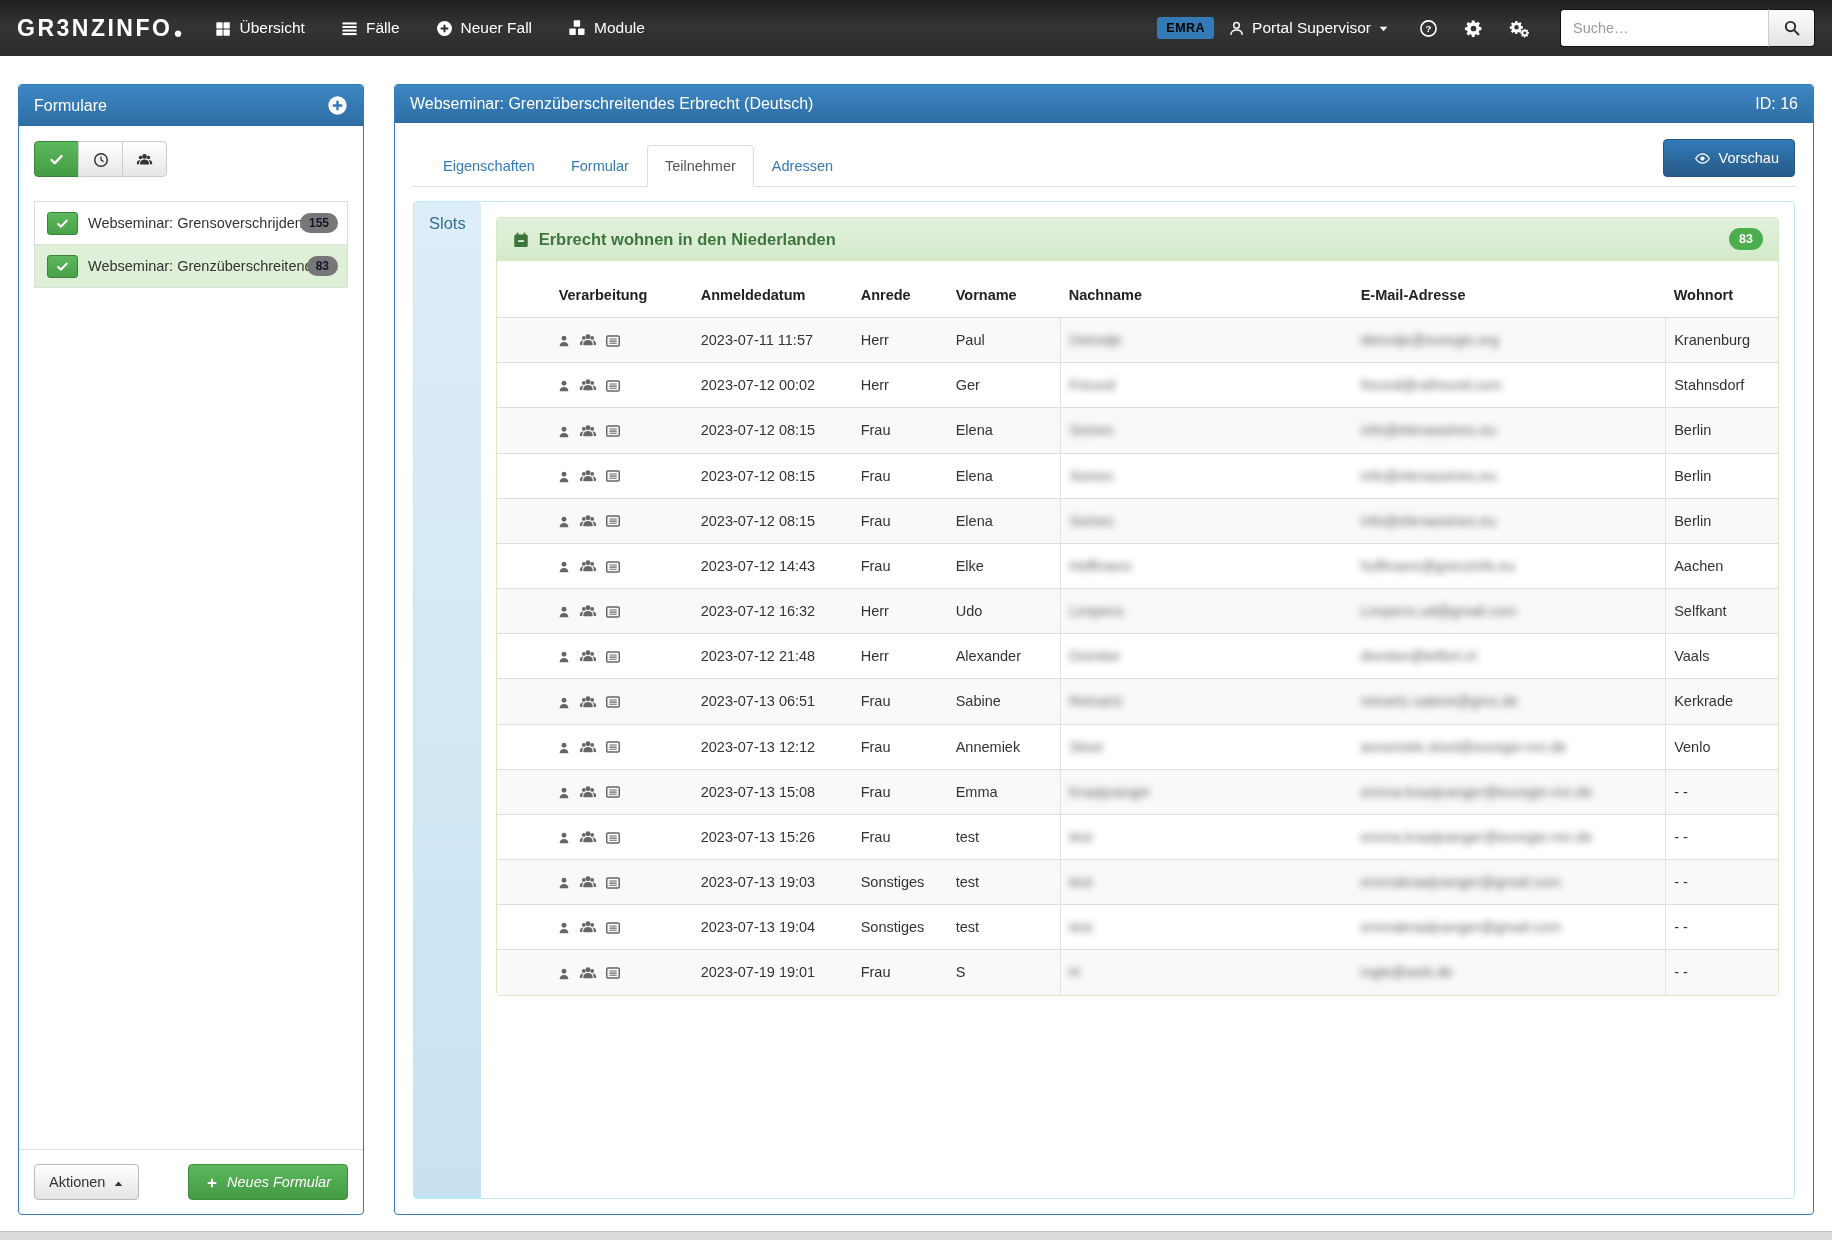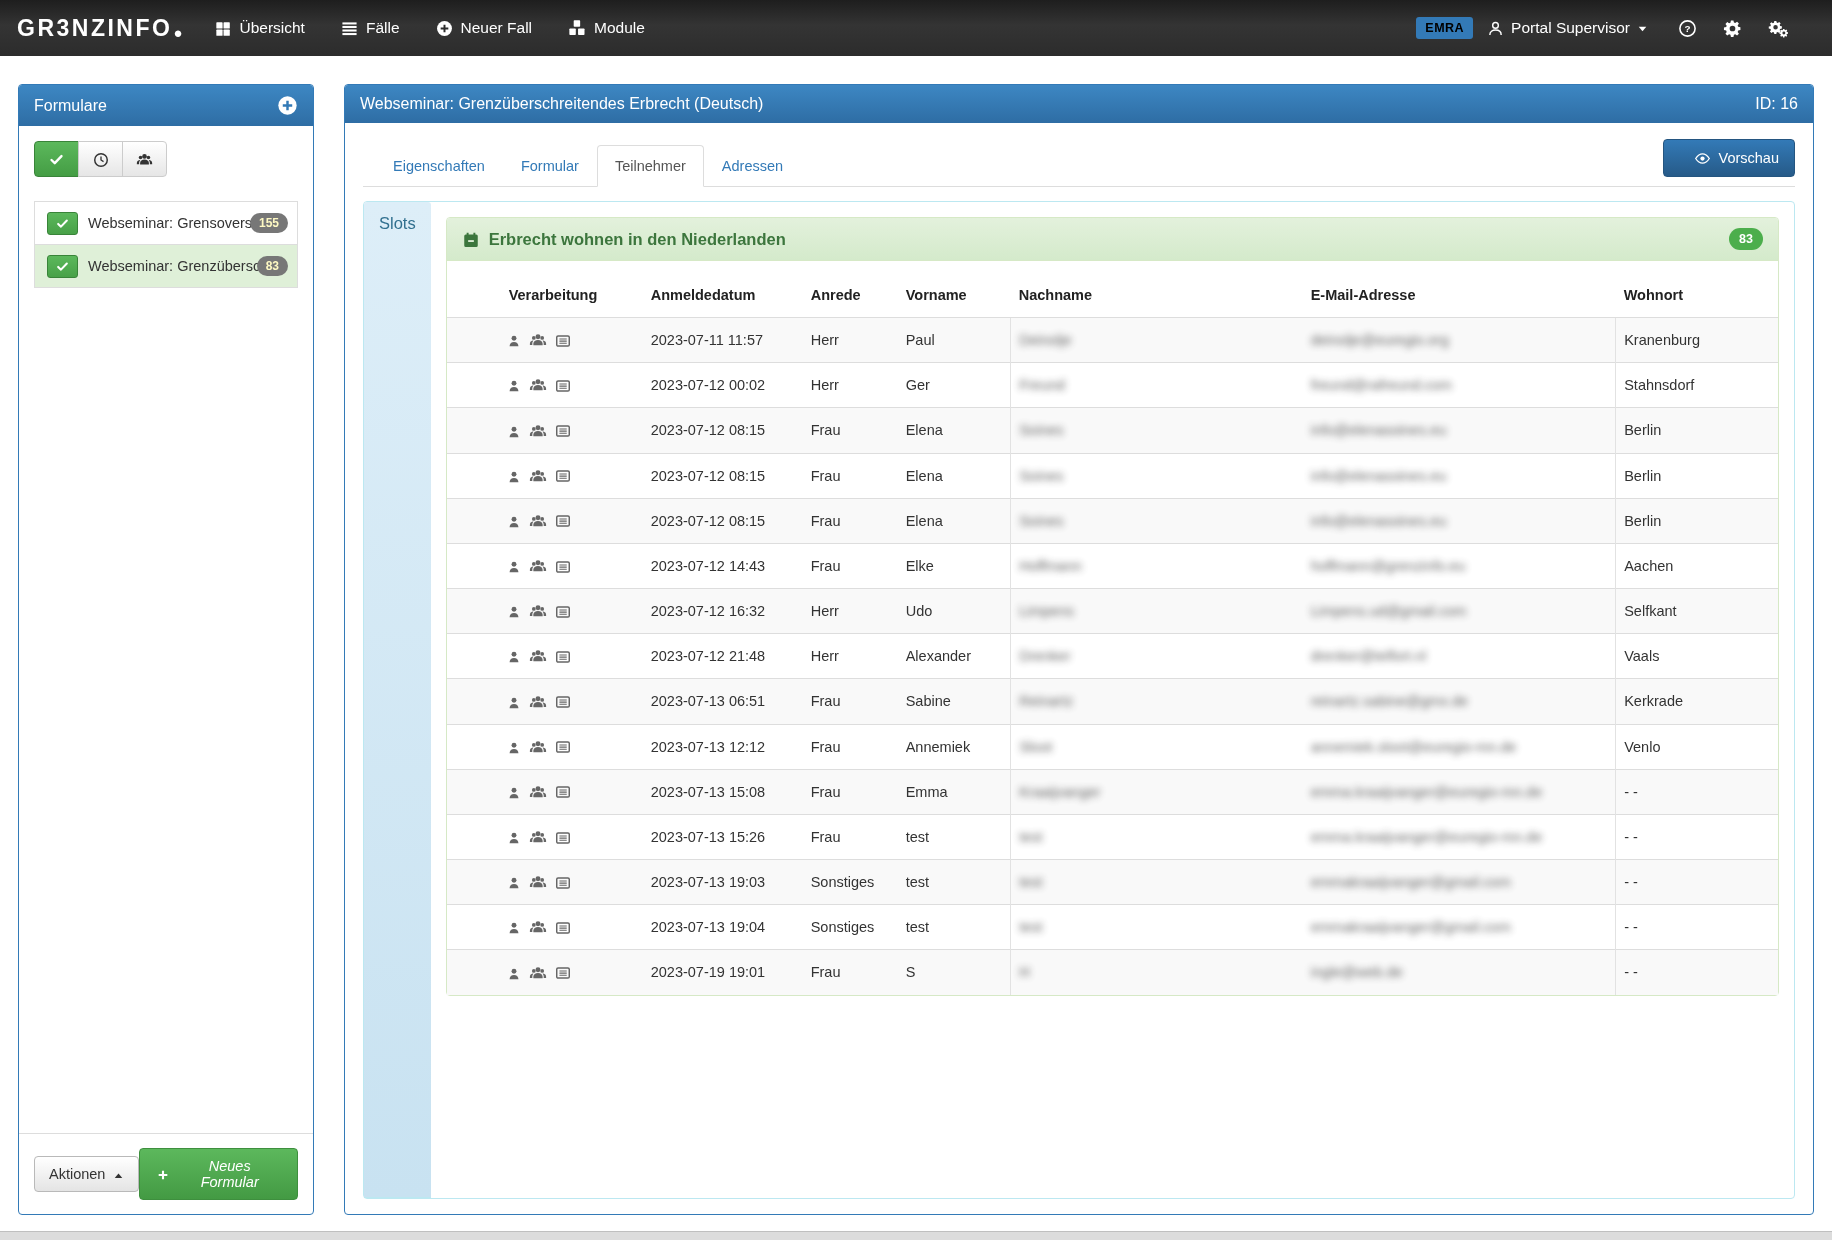--- a/index.html
+++ b/index.html
@@ -45,21 +45,21 @@
   
   .content { display:flex; gap:30px; padding:28px 18px 0 18px; }
   .panel { border:1px solid #337ab7; border-radius:4px; background:#fff; }
   .panel-heading {
     background:linear-gradient(180deg,#3d87c3,#2e6da4);
     color:#fff; font-size:16px; padding:10px 15px;
     border-radius:3px 3px 0 0; display:flex; align-items:center;
   }
 
   
-  .left-panel { width:296px; height:1131px; position:relative; }
+  .left-panel { width:346px; height:1131px; position:relative; }
   .left-panel .panel-heading { justify-content:space-between; }
   .plus-circle-white { color:#fff; cursor:pointer; display:flex; }
   .left-body { padding:15px; }
   .filter-group { display:flex; }
   .filter-btn {
     width:45px; height:36px; display:flex; align-items:center; justify-content:center;
     background:linear-gradient(#fff,#e6e6e6); border:1px solid #ccc; color:#333; cursor:pointer;
   }
   .filter-btn + .filter-btn { margin-left:-1px; }
   .filter-btn:first-child { border-radius:4px 0 0 4px; background:linear-gradient(#5cb85c,#449d44); border-color:#398439; color:#fff; }
@@ -73,21 +73,21 @@
   .form-item + .form-item { margin-top:-1px; }
   .form-item.selected { background:#dff0d8; }
   .check-chip {
     flex:0 0 auto; width:31px; height:23px; border-radius:3px;
     background:linear-gradient(#5cb85c,#48a148); border:1px solid #398439;
     display:flex; align-items:center; justify-content:center; color:#fff;
   }
   .form-item-label { font-size:14.5px; color:#333; overflow:hidden; }
   .count-badge {
     position:absolute; right:9px; top:50%; transform:translateY(-50%);
-    background:#777; color:#fef9c3; font-size:12px; font-weight:bold;
+    background:#777; color:#0f172a; font-size:12px; font-weight:bold;
     padding:3px 9px; border-radius:10px;
   }
   .left-footer {
     position:absolute; left:0; right:0; bottom:0; border-top:1px solid #ddd;
     padding:14px 15px; display:flex; justify-content:space-between; align-items:center;
   }
   .btn { border-radius:4px; font-size:14.5px; cursor:pointer; display:inline-flex; align-items:center; gap:8px; font-family:"Liberation Sans",sans-serif; }
   .btn-default { background:linear-gradient(#fff,#e4e4e4); border:1px solid #b9b9b9; color:#333; padding:9px 14px; }
   .btn-success { background:linear-gradient(#5cb85c,#439a43); border:1px solid #3e8f3e; color:#fff; padding:9px 16px;font-style:italic; }
   .btn-primary { background:linear-gradient(#337ab7,#265a88); border:1px solid #245580; color:#fff; padding:9px 15px; }
@@ -291,20 +291,28 @@
     <span class="nav-iconbtn">
         <svg class="ic" width="19" height="19">
           <use href="#i-gear"></use>
         </svg>
       </span>
     <span class="nav-iconbtn">
         <svg class="ic" width="21" height="21">
           <use href="#i-gears"></use>
         </svg>
       </span>
+    <div class="searchbox">
+      <input type="text" placeholder="Suche…" style="">
+      <div class="search-btn">
+        <span><svg class="ic" width="18" height="18">
+              <use href="#i-search"></use>
+            </svg></span>
+      </div>
+    </div>
   </div>
 </div>
 
 <div class="content">
 
   <div class="panel left-panel">
     <div class="panel-heading">
       <span>Formulare</span>
       <span class="plus-circle-white" style="--pc:#337ab7">
           <svg class="ic" width="21" height="21">

